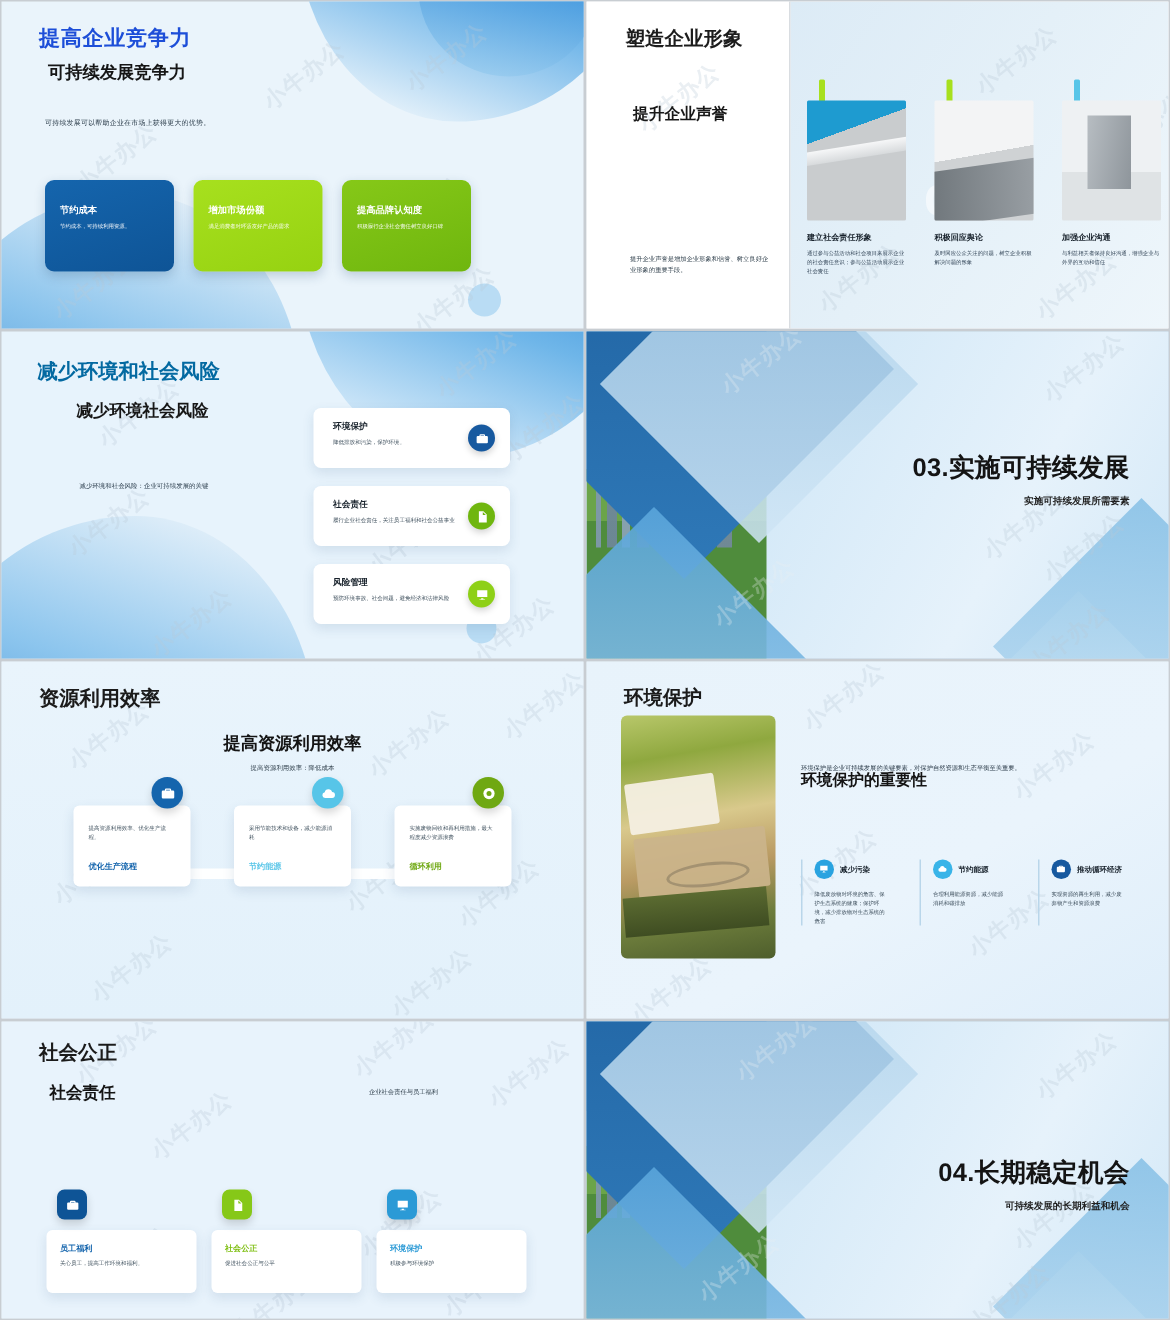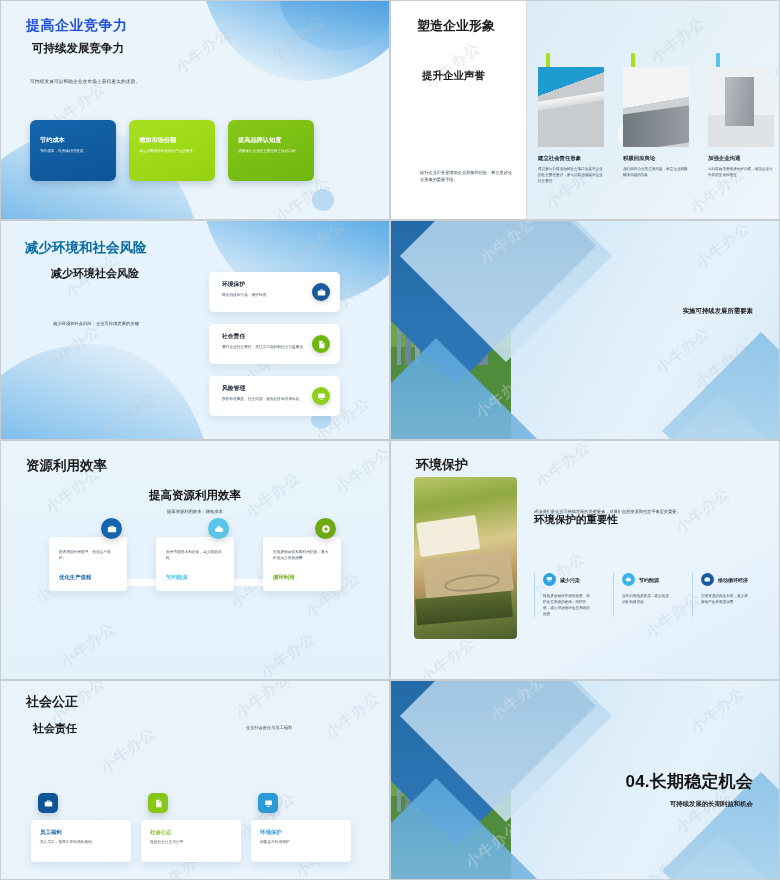--- a/index.html
+++ b/index.html
@@ -448,20 +448,21 @@
       <div class="wm">
         <span style="left:85px;top:10px;color:#e9eef2">小牛办公</span>
         <span style="left:300px;top:15px">小牛办公</span>
         <span style="left:260px;top:120px">小牛办公</span>
         <span style="left:300px;top:135px">小牛办公</span>
         <span style="left:80px;top:165px;color:#e9eef2">小牛办公</span>
         <span style="left:290px;top:195px">小牛办公</span>
       </div>
 
       <div class="sec-txt" style="top:80px">
+        <h2>03.实施可持续发展</h2>
         <p>实施可持续发展所需要素</p>
       </div>
     </div>
   </div>
 
   <div class="slide s5">
     <div class="slide-inner">
       <div class="s5-bg"></div>
 
       <div class="wm">

